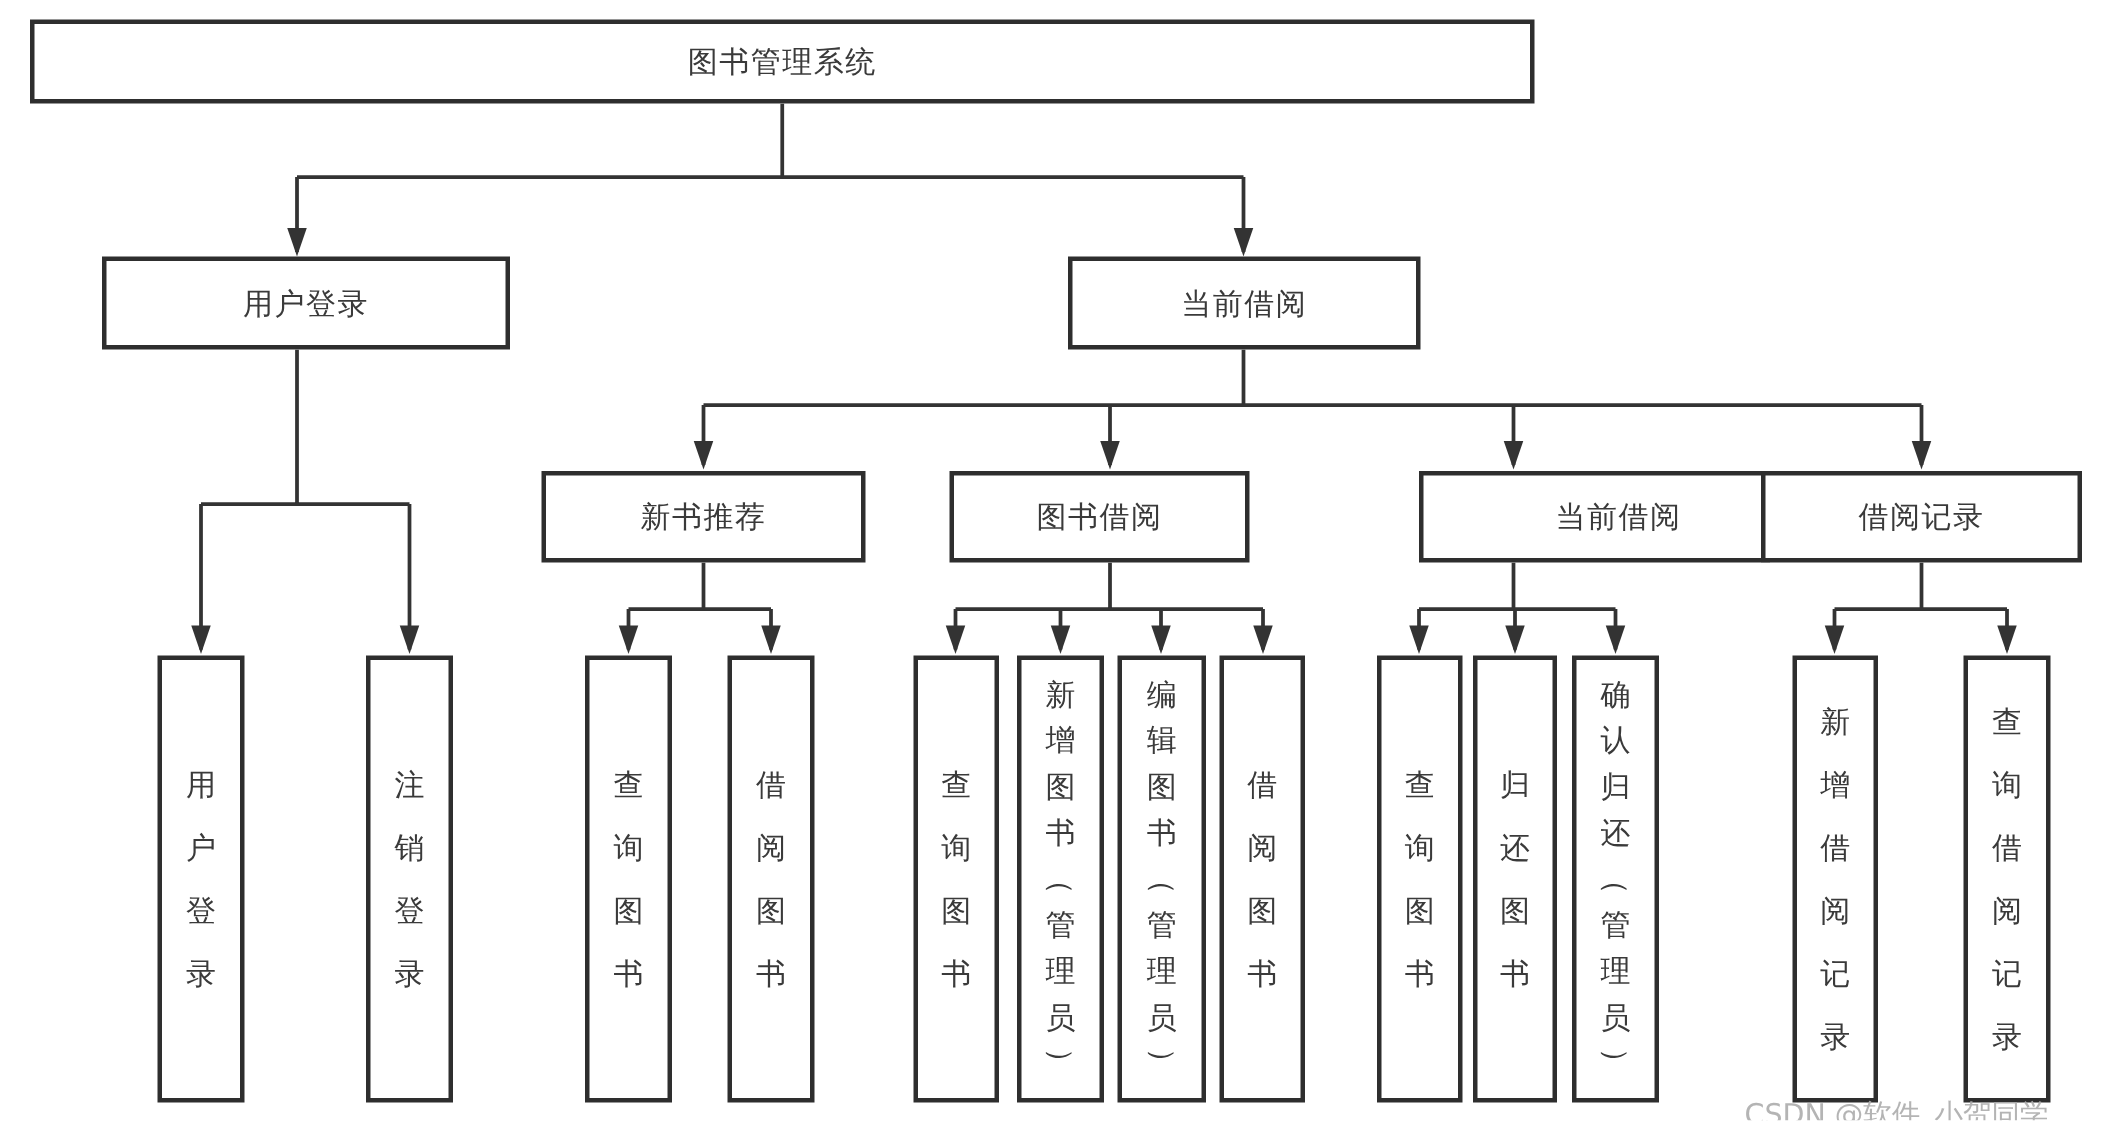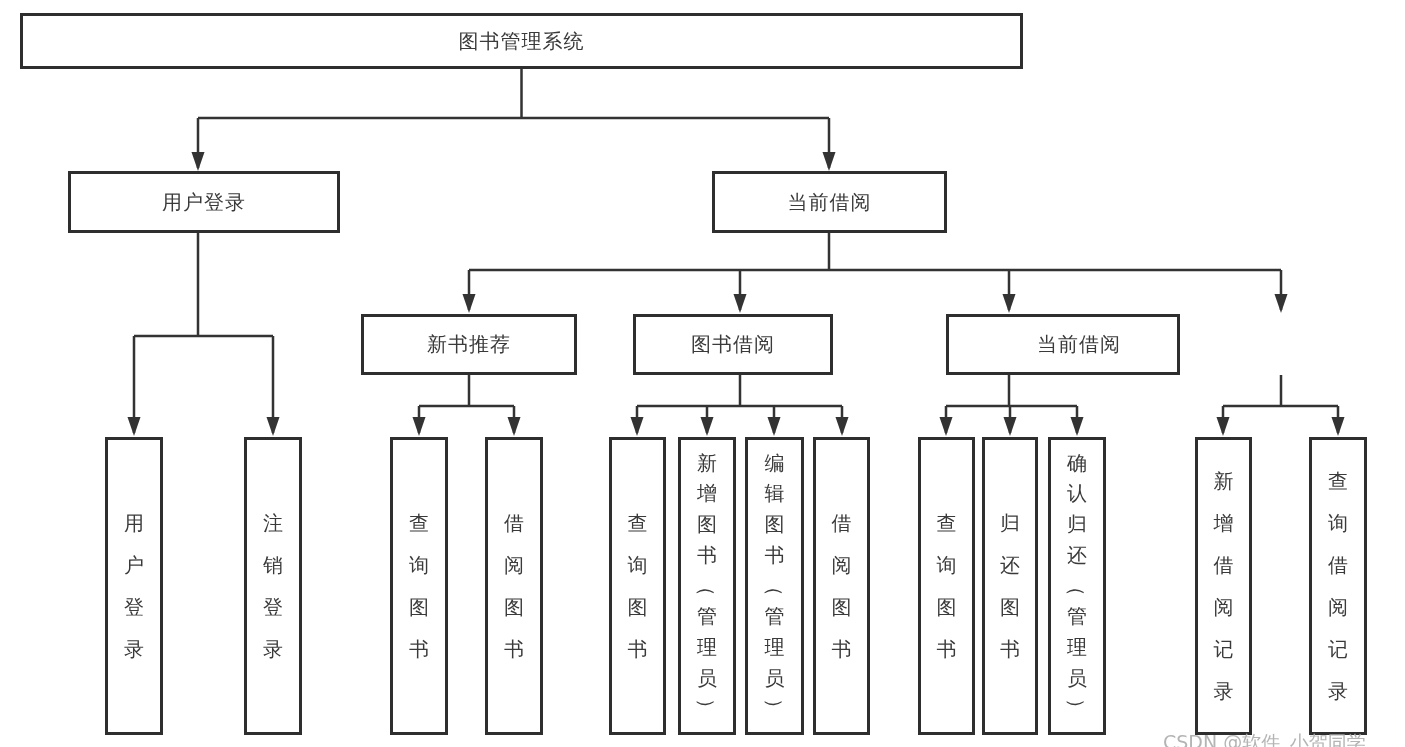--- a/index.html
+++ b/index.html
@@ -94,20 +94,23 @@
 
   <div class="box hbox lvl3" style="left:361px;width:216px;">
     <span>新书推荐</span>
   </div>
   <div class="box hbox lvl3" style="left:633px;width:200px;">
     <span>图书借阅</span>
   </div>
   <div class="box hbox lvl3" style="left:946px;width:234px;padding-left:32px;">
     <span>当前借阅</span>
   </div>
+  <div class="box hbox lvl3" style="left:1174px;width:214px;">
+    <span>借阅记录</span>
+  </div>
 
   <div class="box leaf" style="left:105px;">
     <div class="vlabel">
         <span>用</span>
         <span>户</span>
         <span>登</span>
         <span>录</span>
       </div>
   </div>
   <div class="box leaf" style="left:244px;">

